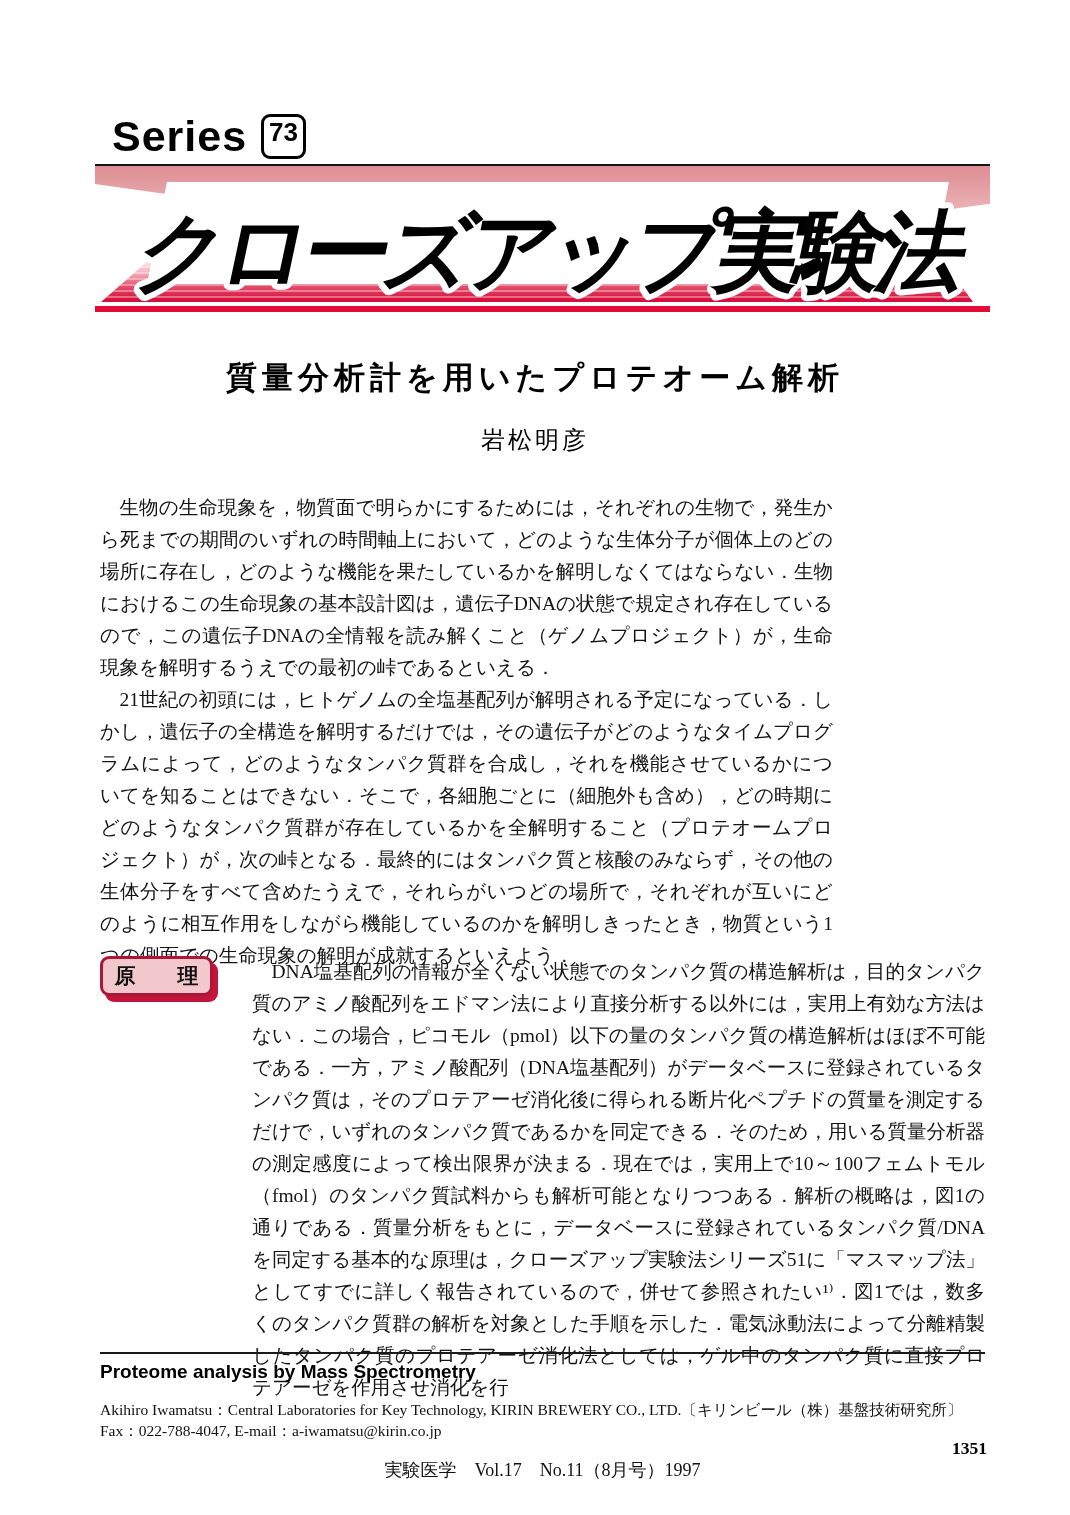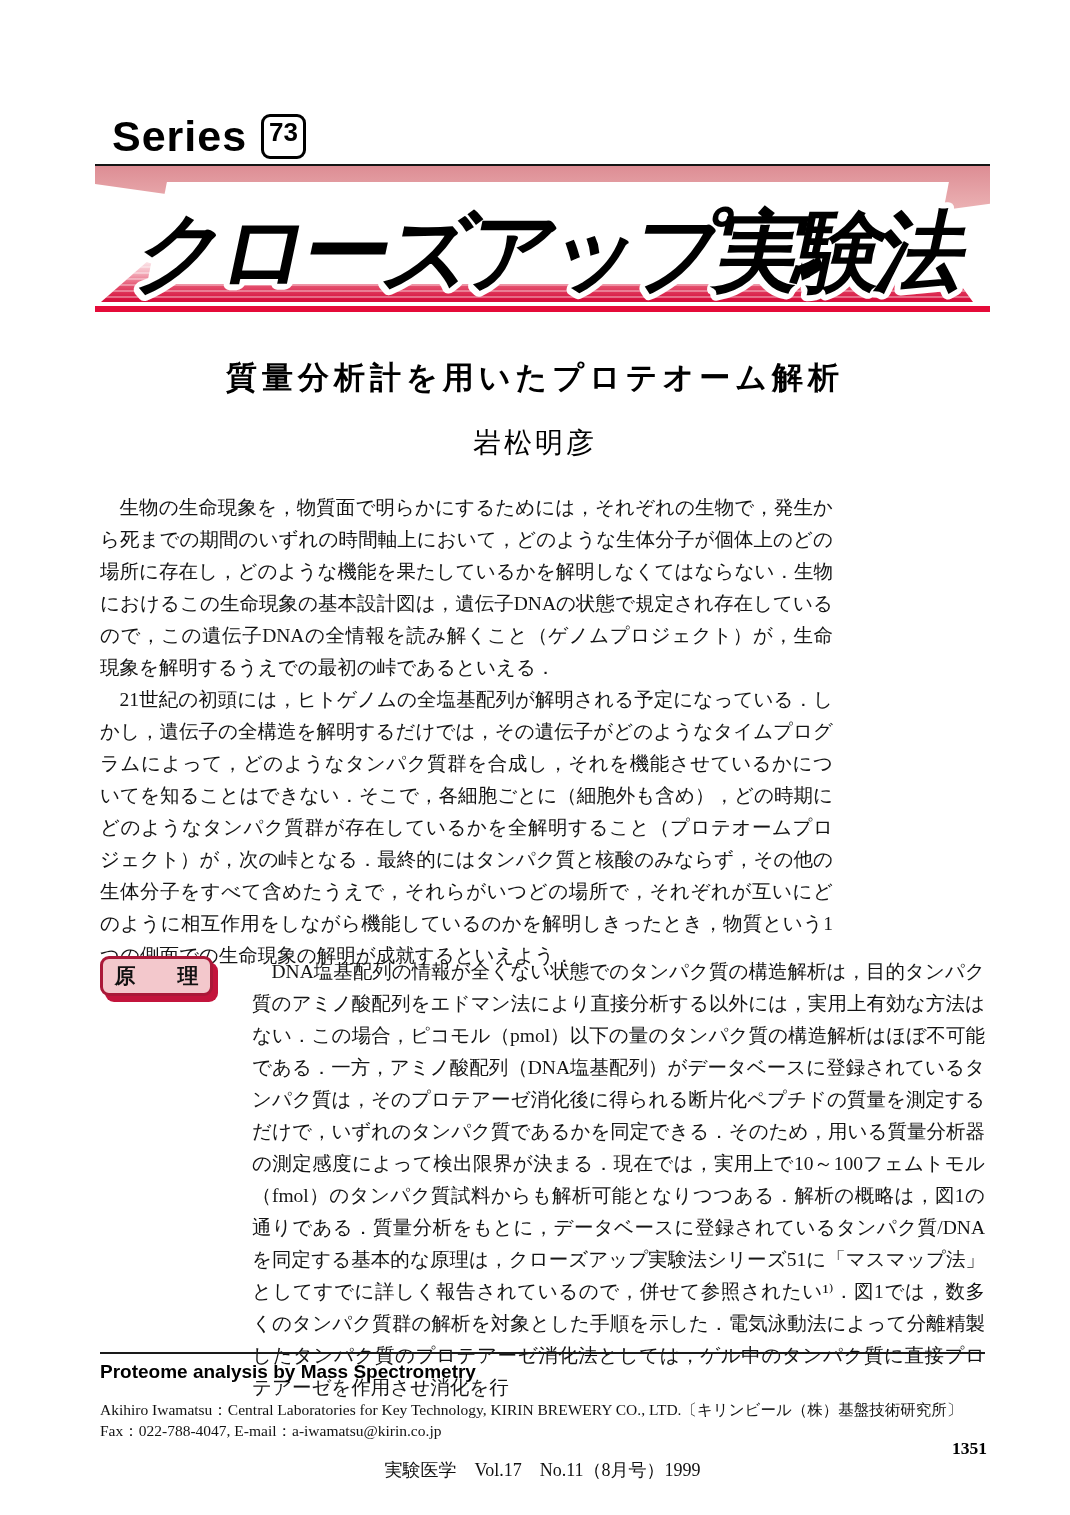--- a/index.html
+++ b/index.html
@@ -30,21 +30,21 @@
   .banner .bottom-rule{position:absolute;top:142px;left:0;width:100%;height:6px;
       background:#e50b39;z-index:2;}
   .banner .title-svg{position:absolute;top:0;left:0;width:895px;height:150px;z-index:4;}
 
   
   .article-title{position:absolute;top:336px;left:0;width:1070px;text-align:center;
       font-family:Liberation Mono, monospace;font-weight:600;
       font-size:31px;letter-spacing:5px;color:#000;}
   .article-author{position:absolute;top:424px;left:0;width:1070px;text-align:center;
       font-family:"Liberation Sans","DejaVu Sans",sans-serif;font-weight:500;
-      font-size:28px;letter-spacing:3px;color:#000;}
+      font-size:24px;letter-spacing:3px;color:#000;}
 
   
   .sec{position:absolute;left:100px;width:885px;display:flex;}
   .sec-hajimeni{top:492px;}
   .sec-genri{top:956px;}
   .badge-col{flex:0 0 152px;}
   .badge{display:inline-block;min-width:103px;padding:5px 2px 6px 2px;text-align:center;
       background:#f3c8cc;border:3px solid #aa1838;border-radius:9px;
       box-shadow:5px 6px 0 #c3143c;
       font-family:"Liberation Sans","DejaVu Sans",sans-serif;font-weight:700;
@@ -109,16 +109,16 @@
       <p>DNA塩基配列の情報が全くない状態でのタンパク質の構造解析は，目的タンパク質のアミノ酸配列をエドマン法により直接分析する以外には，実用上有効な方法はない．この場合，ピコモル（pmol）以下の量のタンパク質の構造解析はほぼ不可能である．一方，アミノ酸配列（DNA塩基配列）がデータベースに登録されているタンパク質は，そのプロテアーゼ消化後に得られる断片化ペプチドの質量を測定するだけで，いずれのタンパク質であるかを同定できる．そのため，用いる質量分析器の測定感度によって検出限界が決まる．現在では，実用上で10～100フェムトモル（fmol）のタンパク質試料からも解析可能となりつつある．解析の概略は，図1の通りである．質量分析をもとに，データベースに登録されているタンパク質/DNAを同定する基本的な原理は，クローズアップ実験法シリーズ51に「マスマップ法」としてすでに詳しく報告されているので，併せて参照されたい¹⁾．図1では，数多くのタンパク質群の解析を対象とした手順を示した．電気泳動法によって分離精製したタンパク質のプロテアーゼ消化法としては，ゲル中のタンパク質に直接プロテアーゼを作用させ消化を行</p>
     </div>
   </section>
 
   <footer class="footnote">
     <div class="fn-title">Proteome analysis by Mass Spectrometry</div>
     <div class="fn-affil">Akihiro Iwamatsu：Central Laboratories for Key Technology, KIRIN BREWERY CO., LTD.〔キリンビール（株）基盤技術研究所〕</div>
     <div class="fn-contact">Fax：022-788-4047, E-mail：a-iwamatsu@kirin.co.jp</div>
   </footer>
 
-  <div class="journal-line">実験医学　Vol.17　No.11（8月号）1999</div>
+  <div class="journal-line">実験医学　Vol.17　No.11（8月号）1997</div>
   <div class="page-num">1351</div>
 
 </div>
 
 </body></html>

